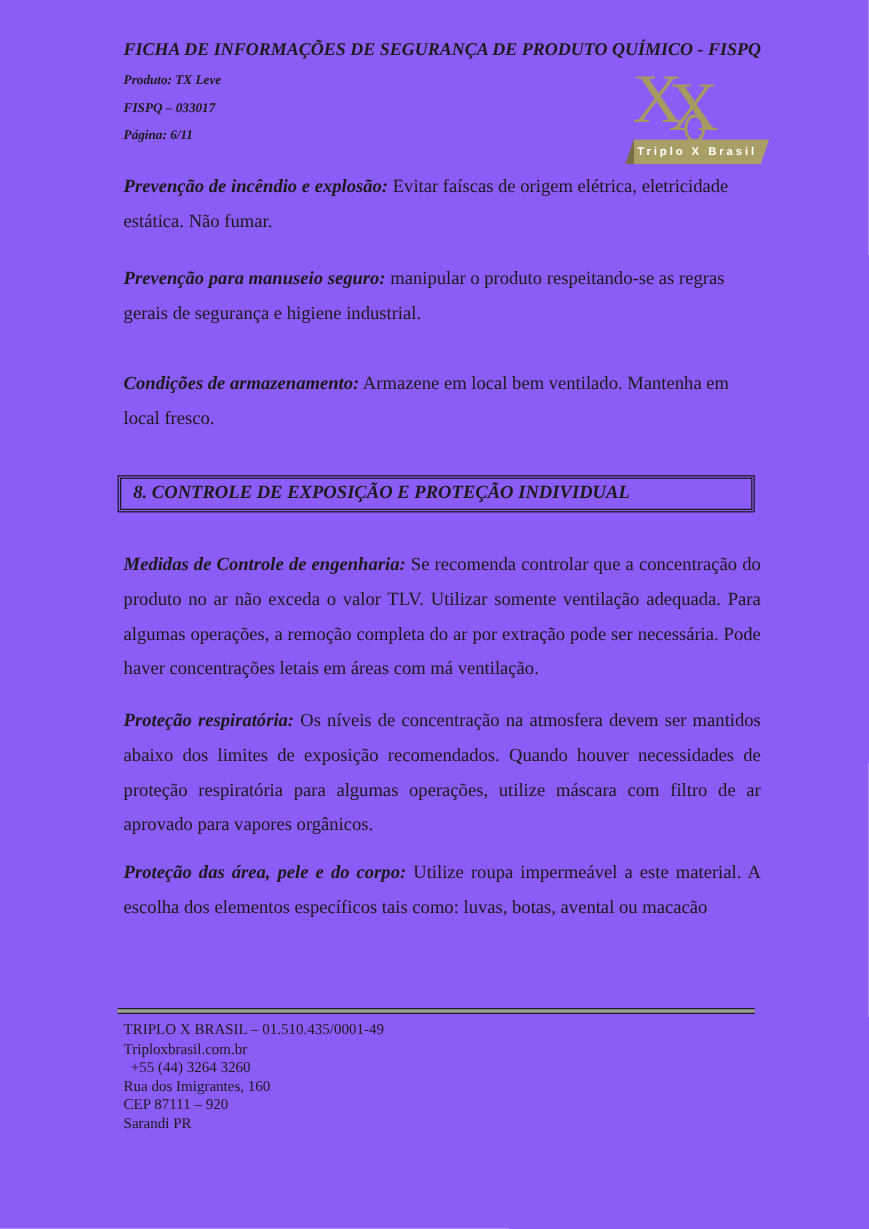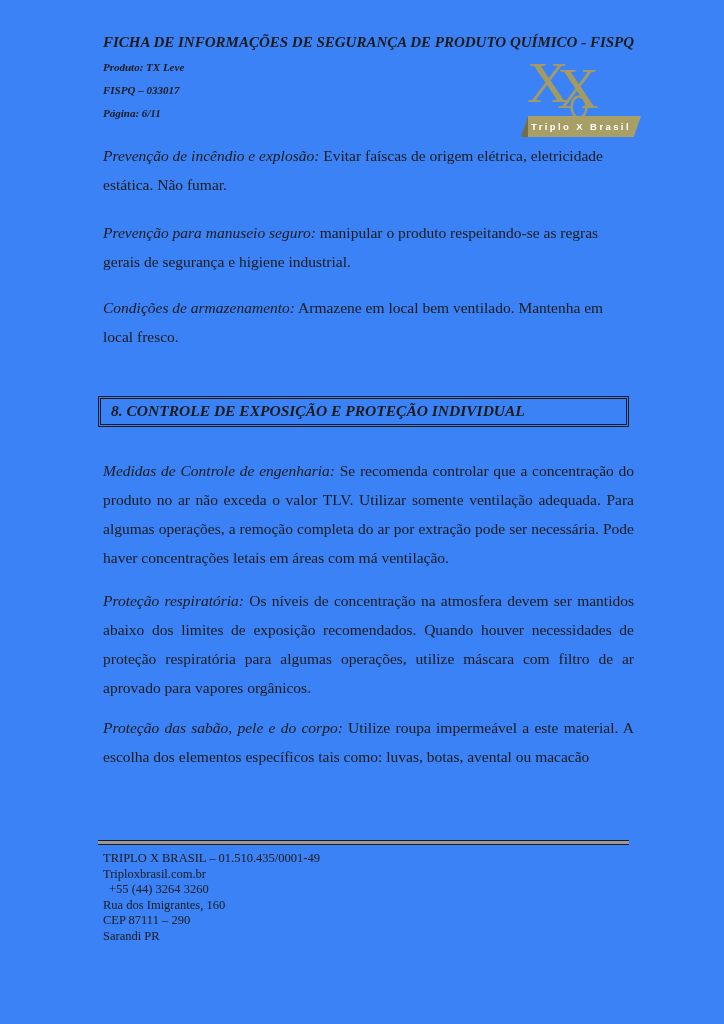--- a/index.html
+++ b/index.html
@@ -1,20 +1,20 @@
 <!DOCTYPE html>
 <html><head>
 <meta charset="utf-8">
 <style>
   html,body { margin:0; padding:0; background:#e8e8e8; }
   .page {
     position:relative;
     width:724px; height:1024px;
     margin:0 auto;
-    background:#3b82f6;
+    background:#8b5cf6;
     font-family:"Liberation Serif","DejaVu Serif",serif;
     color:#1b1b1b;
     overflow:hidden;
   }
 
   
   .header { position:absolute; left:103px; top:33px; width:420px; }
   .header-title {
     font-weight:700; font-style:italic;
     font-size:15px; line-height:19px;
@@ -39,21 +39,21 @@
     text-align:center; line-height:21px; white-space:nowrap;
   }
 
   
   .para {
     position:absolute; left:103px; width:531px;
     font-size:15.5px; line-height:29px;
     text-align:left;
   }
   .para.just { text-align:justify; }
-  .para .lbl { font-weight:400; font-style:italic; }
+  .para .lbl { font-weight:700; font-style:italic; }
 
   
   .section-box {
     position:absolute; left:98px; top:396px; width:531px;
     border:1px solid #1a1a1a; padding:1px; box-sizing:border-box;font-family:Liberation Serif, serif;
   }
   .section-box-inner {
     border:1.5px solid #1a1a1a;
     font-weight:700; font-style:italic;
     font-size:15.5px; line-height:20px;
@@ -99,50 +99,50 @@
   <div class="para" style="top:141px">
     <span class="lbl">Prevenção de incêndio e explosão:</span>
     <span>Evitar faíscas de origem elétrica, eletricidade estática. Não fumar.</span>
   </div>
 
   <div class="para" style="top:218px">
     <span class="lbl">Prevenção para manuseio seguro:</span>
     <span>manipular o produto respeitando-se as regras gerais de segurança e higiene industrial.</span>
   </div>
 
-  <div class="para" style="top:293px">
+  <div class="para" style="top:305px">
     <span class="lbl">Condições de armazenamento:</span>
     <span>Armazene em local bem ventilado. Mantenha em local fresco.</span>
   </div>
 
   <div class="section-box">
     <div class="section-box-inner">8. CONTROLE DE EXPOSIÇÃO E PROTEÇÃO INDIVIDUAL</div>
   </div>
 
   <div class="para just" style="top:456px">
     <span class="lbl">Medidas de Controle de engenharia:</span>
     <span>Se recomenda controlar que a concentração do produto no ar não exceda o valor TLV. Utilizar somente ventilação adequada. Para algumas operações, a remoção completa do ar por extração pode ser necessária. Pode haver concentrações letais em áreas com má ventilação.</span>
   </div>
 
   <div class="para just" style="top:586px">
     <span class="lbl">Proteção respiratória:</span>
     <span>Os níveis de concentração na atmosfera devem ser mantidos abaixo dos limites de exposição recomendados. Quando houver necessidades de proteção respiratória para algumas operações, utilize máscara com filtro de ar aprovado para vapores orgânicos.</span>
   </div>
 
   <div class="para just" style="top:713px">
-    <span class="lbl">Proteção das sabão, pele e do corpo:</span>
+    <span class="lbl">Proteção das área, pele e do corpo:</span>
     <span>Utilize roupa impermeável a este material. A escolha dos elementos específicos tais como: luvas, botas, avental ou macacão</span>
   </div>
 
 
   <div class="footer">
     <div class="footer-rule"></div>
     <div class="footer-lines">
       <div class="footer-line">TRIPLO X BRASIL – 01.510.435/0001-49</div>
       <div class="footer-line">Triploxbrasil.com.br</div>
       <div class="footer-line indent">+55 (44) 3264 3260</div>
       <div class="footer-line">Rua dos Imigrantes, 160</div>
-      <div class="footer-line">CEP 87111 – 290</div>
+      <div class="footer-line">CEP 87111 – 920</div>
       <div class="footer-line">Sarandi PR</div>
     </div>
   </div>
 
 </div>
 
 </body></html>

